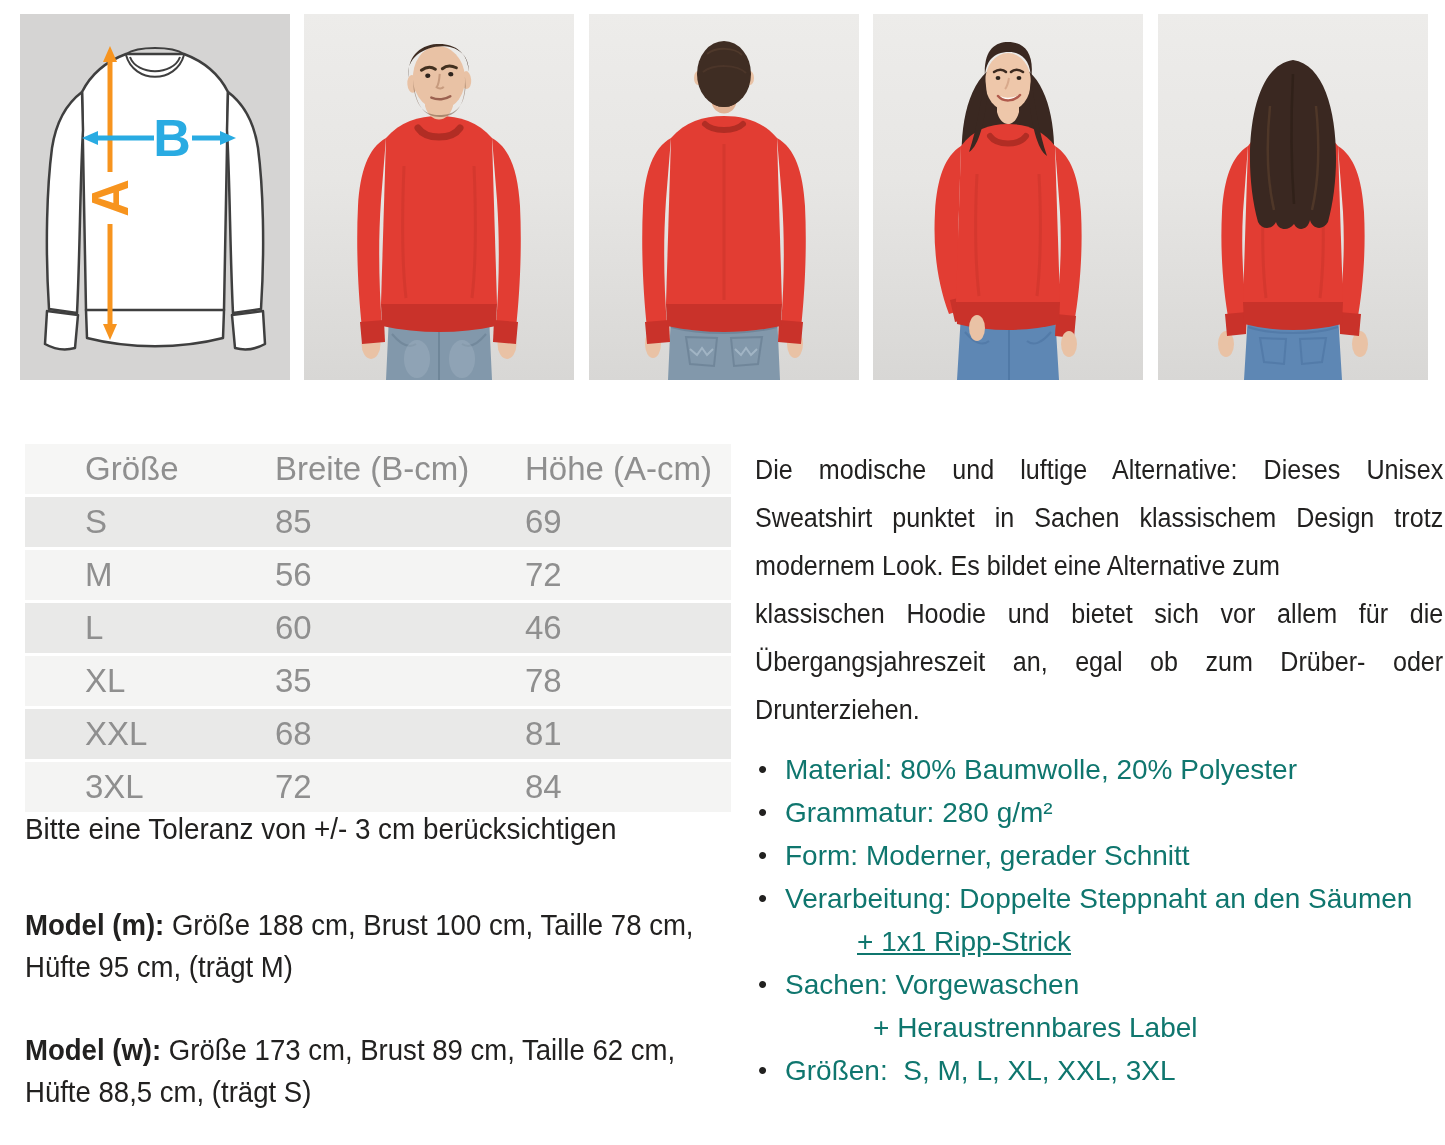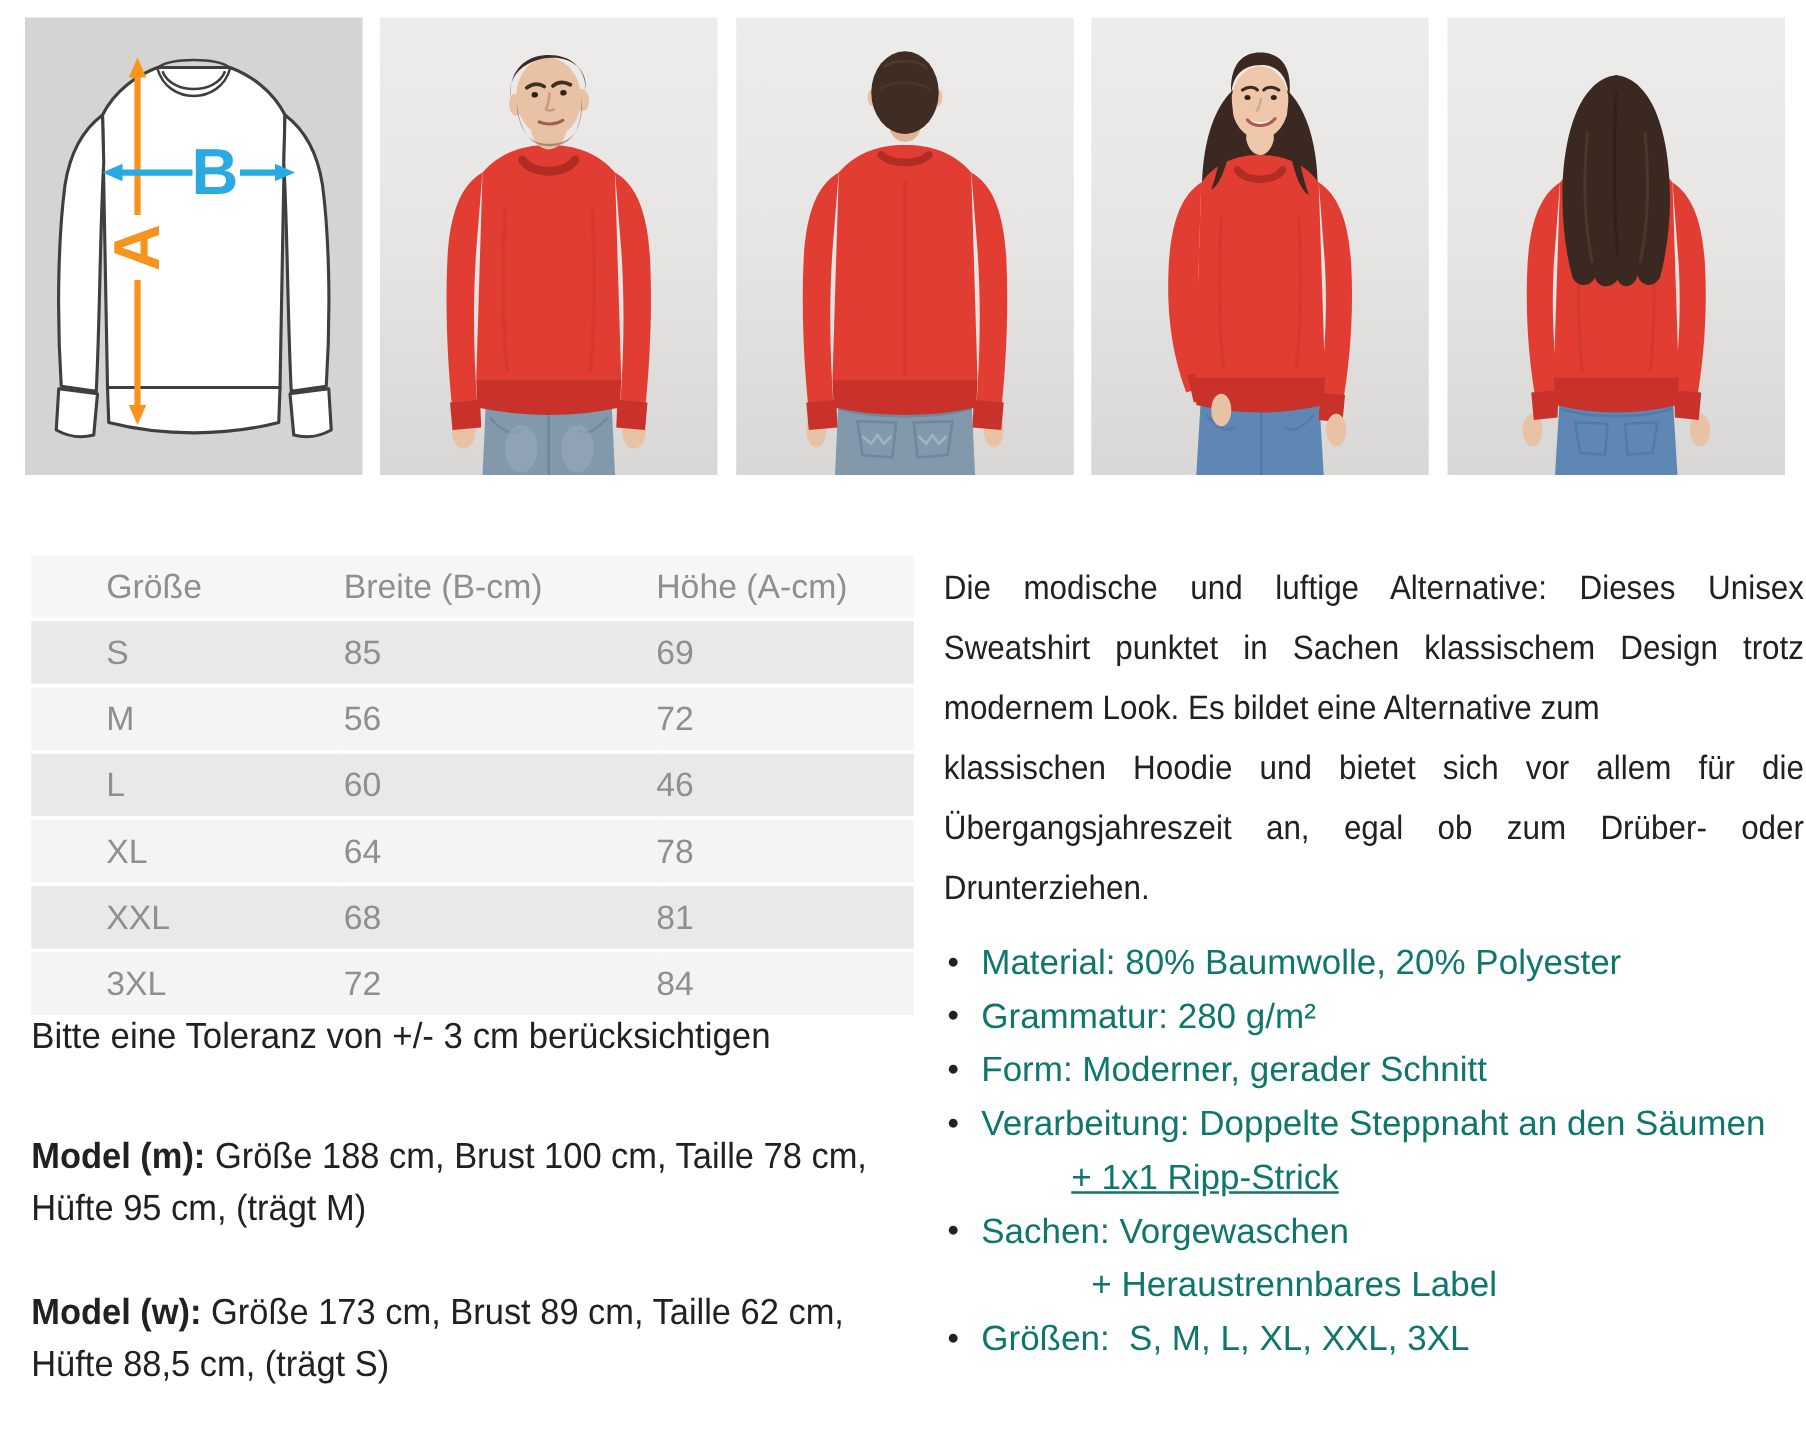--- a/index.html
+++ b/index.html
@@ -28,21 +28,21 @@
   .f-skin{fill:#e9c2a5;} .f-skin2{fill:#e0b294;}
   .f-hairm{fill:#3f2d23;} .f-hairw{fill:#3a2821;}
   .f-jeansm{fill:#8298ab;} .s-jmdark{stroke:#63798d;fill:none;}
   .f-jeansw{fill:#5e87b4;} .s-jwdark{stroke:#47709d;fill:none;}
   .fold{stroke:#a8281f;fill:none;opacity:.22;stroke-width:3;}
 
   
   .size-table{
     position:absolute;left:25px;top:441px;width:706px;
     border-collapse:separate;border-spacing:0 3px;
-    font-size:27px;color:var(--table-text-gray,#8f8f8f);
+    font-size:33px;color:var(--table-text-gray,#8f8f8f);
   }
   .size-table thead tr{background:#f6f6f5;}
   .size-table tbody tr:nth-child(odd){background:#e9e9e8;}
   .size-table tbody tr:nth-child(even){background:#f4f4f3;}
   .size-table th,.size-table td{
     font-weight:400;text-align:left;height:50px;padding:0;vertical-align:middle;
   }
   .size-table th:nth-child(1),.size-table td:nth-child(1){padding-left:60px;width:190px;}
   .size-table th:nth-child(2),.size-table td:nth-child(2){width:250px;}
 
@@ -274,21 +274,21 @@
         <td>56</td>
         <td>72</td>
       </tr>
       <tr>
         <td>L</td>
         <td>60</td>
         <td>46</td>
       </tr>
       <tr>
         <td>XL</td>
-        <td>64</td>
+        <td>35</td>
         <td>78</td>
       </tr>
       <tr>
         <td>XXL</td>
         <td>68</td>
         <td>81</td>
       </tr>
       <tr>
         <td>3XL</td>
         <td>72</td>

